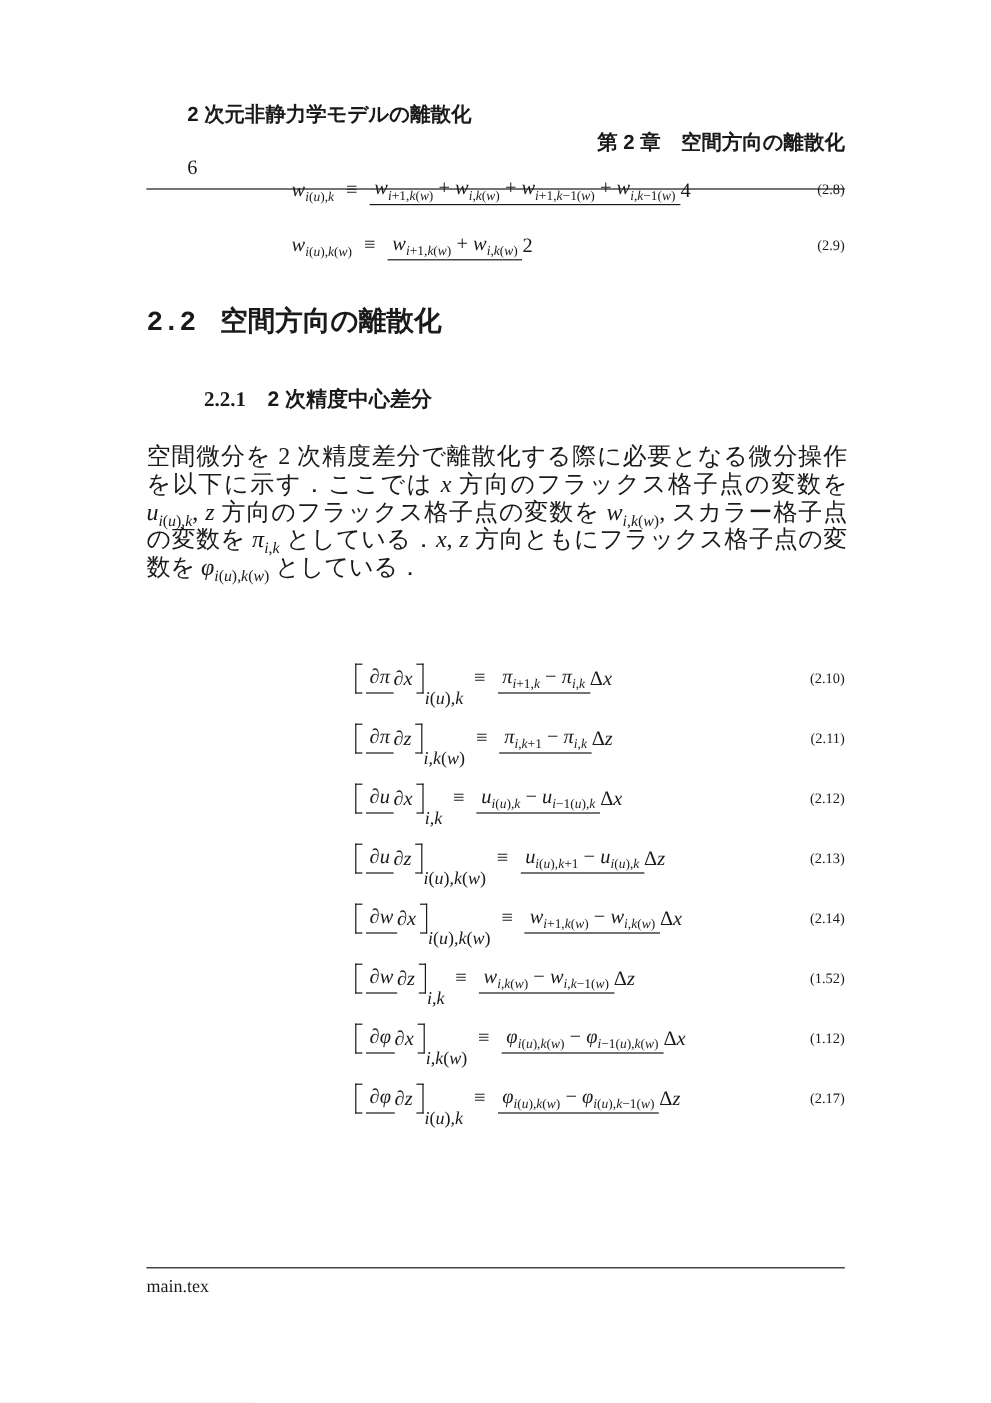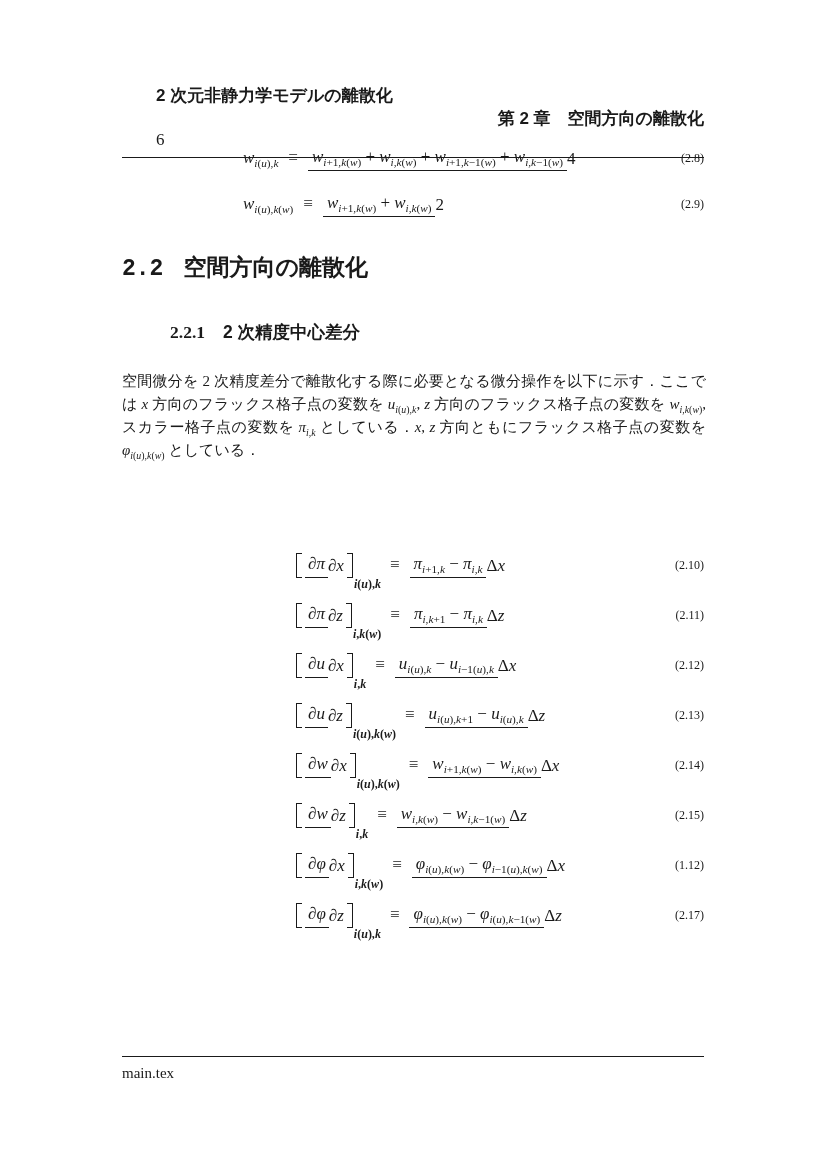--- a/index.html
+++ b/index.html
@@ -13,21 +13,21 @@
   .header .chapter{margin-left:auto;}
   .header .pageno{margin-left:34px;font-weight:400;font-family:"Liberation Serif","DejaVu Serif",serif;}
 
   
   .sec{position:absolute;top:252px;left:122px;font-size:23px;font-weight:700;}
   .sec .num{margin-right:20px;font-family:Liberation Mono, monospace;}
   .subsec{position:absolute;top:320px;left:122px;font-size:17.5px;font-weight:700;margin-left:48px;}
   .subsec .num{margin-right:18px;font-family:"Liberation Serif","DejaVu Serif",serif;}
 
   
-  .para{position:absolute;left:122px;width:584px;margin:0;font-size:15px;line-height:23px;
+  .para{position:absolute;left:122px;width:584px;margin:0;font-size:20px;line-height:23px;
         text-align:justify;}
   #para0{top:370px;}
   #para1{top:480px;}
 
   
   .m i{font-style:italic;}
   sub{font-size:0.66em;line-height:0;}
 
   .eqs{position:absolute;left:122px;width:582px;}
   #eqs-mean{top:135px;}
@@ -40,21 +40,21 @@
 
   .frac{display:inline-flex;flex-direction:row;align-items:center;}
   .fn2{border-bottom:1.2px solid #1a1a1a;padding:1px 4px 3px;}
   .fd2{padding-top:2px;}
 
   .bk{display:inline-flex;align-items:stretch;}
   .bk-l{width:5px;border:1.4px solid #1a1a1a;border-right:none;margin-right:3px;}
   .bk-r{width:5px;border:1.4px solid #1a1a1a;border-left:none;margin-left:3px;}
   .dt{border-bottom:1.2px solid #1a1a1a;padding:1px 3px 3px;}
   .db{padding-top:2px;}
-  .psub{align-self:flex-end;font-size:12px;transform:translate(1px,2px);font-weight:bold;}
+  .psub{align-self:flex-end;font-size:15px;transform:translate(1px,2px);}
 
   
   .footer{position:absolute;top:1056px;left:122px;width:582px;display:flex;
           justify-content:space-between;align-items:baseline;font-size:15px;
           border-top:1.2px solid #1a1a1a;padding-top:8px;}
 </style>
 </head>
 <body>
 
 <div class="page">
@@ -196,21 +196,21 @@
         <span class="db m">∂<i>z</i></span>
       </span>
       <span class="bk-r"></span>
     </span>
     <span class="psub m"><i>i</i>,<i>k</i></span>
     <span class="rel">≡</span>
     <span class="frac">
       <span class="fn2 m"><i>w</i><sub><i>i</i>,<i>k</i>(<i>w</i>)</sub> − <i>w</i><sub><i>i</i>,<i>k</i>−1(<i>w</i>)</sub></span>
       <span class="fd2 m">Δ<i>z</i></span>
     </span>
-    <span class="eqnum">(2.15)</span>
+    <span class="eqnum">(1.52)</span>
   </div>
 
   <div class="eqrow">
     <span class="bk">
       <span class="bk-l"></span>
       <span class="frac">
         <span class="dt m">∂<i>φ</i></span>
         <span class="db m">∂<i>x</i></span>
       </span>
       <span class="bk-r"></span>

